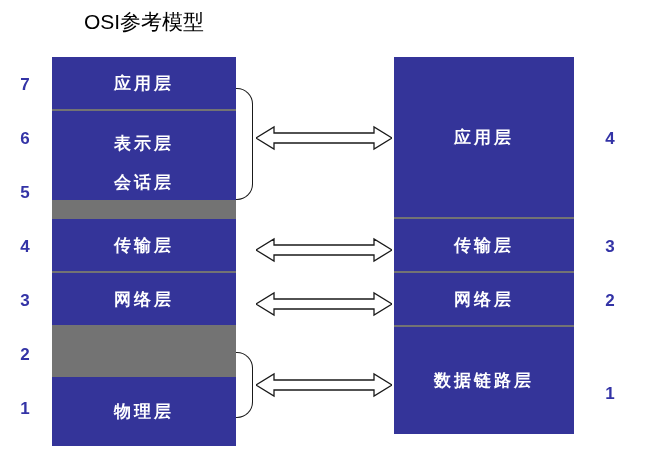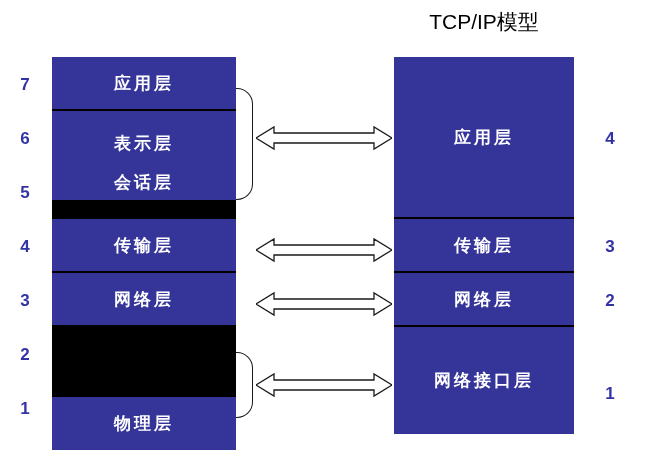--- a/index.html
+++ b/index.html
@@ -18,21 +18,21 @@
     font-size:21px;
     color:#000000;
     letter-spacing:0px;
     white-space:nowrap;
     text-align:center;
   }
   #osi-title{left:52px;top:8px;width:184px;}
   #tcp-title{left:394px;top:8px;width:180px;}
 
   
-  .stack{position:absolute;background:#000000;}
+  .stack{position:absolute;background:#737373;}
   #osi-stack{left:52px;top:57px;width:184px;height:377px;}
   #tcp-stack{left:394px;top:57px;width:180px;height:377px;}
 
   .layer{
     position:absolute;
     left:0;
     width:100%;
     background:#343499;
     box-sizing:border-box;
     color:#ffffff;
@@ -78,22 +78,22 @@
 
   
   .arrow{position:absolute;}
   .arrow svg{display:block;}
 </style>
 </head>
 <body>
 
 <div class="stage">
 
+  <div class="title" id="osi-title">OSI参考模型</div>
 
-  <div class="title" id="tcp-title">TCP/IP模型</div>
 
   <div class="num left" style="top:76px">7</div>
   <div class="num left" style="top:130px">6</div>
   <div class="num left" style="top:184px">5</div>
   <div class="num left" style="top:238px">4</div>
   <div class="num left" style="top:292px">3</div>
   <div class="num left" style="top:346px">2</div>
   <div class="num left" style="top:400px">1</div>
 
   <div class="stack" id="osi-stack">
@@ -105,37 +105,37 @@
       </div>
     <div class="layer" style="top:108px;height:35px">
         <span class="lbl">会话层</span>
       </div>
     <div class="layer" style="top:162px;height:52px">
         <span class="lbl">传输层</span>
       </div>
     <div class="layer" style="top:216px;height:52px">
         <span class="lbl">网络层</span>
       </div>
-    <div class="layer" style="top:340px;height:53px">
+    <div class="layer" style="top:320px;height:69px">
         <span class="lbl">物理层</span>
       </div>
   </div>
 
   <div class="stack" id="tcp-stack">
     <div class="layer" style="top:0px;height:160px">
         <span class="lbl">应用层</span>
       </div>
     <div class="layer" style="top:162px;height:52px">
         <span class="lbl">传输层</span>
       </div>
     <div class="layer" style="top:216px;height:52px">
         <span class="lbl">网络层</span>
       </div>
     <div class="layer" style="top:270px;height:107px">
-        <span class="lbl">网络接口层</span>
+        <span class="lbl">数据链路层</span>
       </div>
   </div>
 
   <div class="num right" style="top:130px">4</div>
   <div class="num right" style="top:238px">3</div>
   <div class="num right" style="top:292px">2</div>
   <div class="num right" style="top:385px">1</div>
 
   <div class="brace" style="left:236px;top:88px;width:17px;height:112px"></div>
   <div class="brace" style="left:236px;top:352px;width:17px;height:66px"></div>

